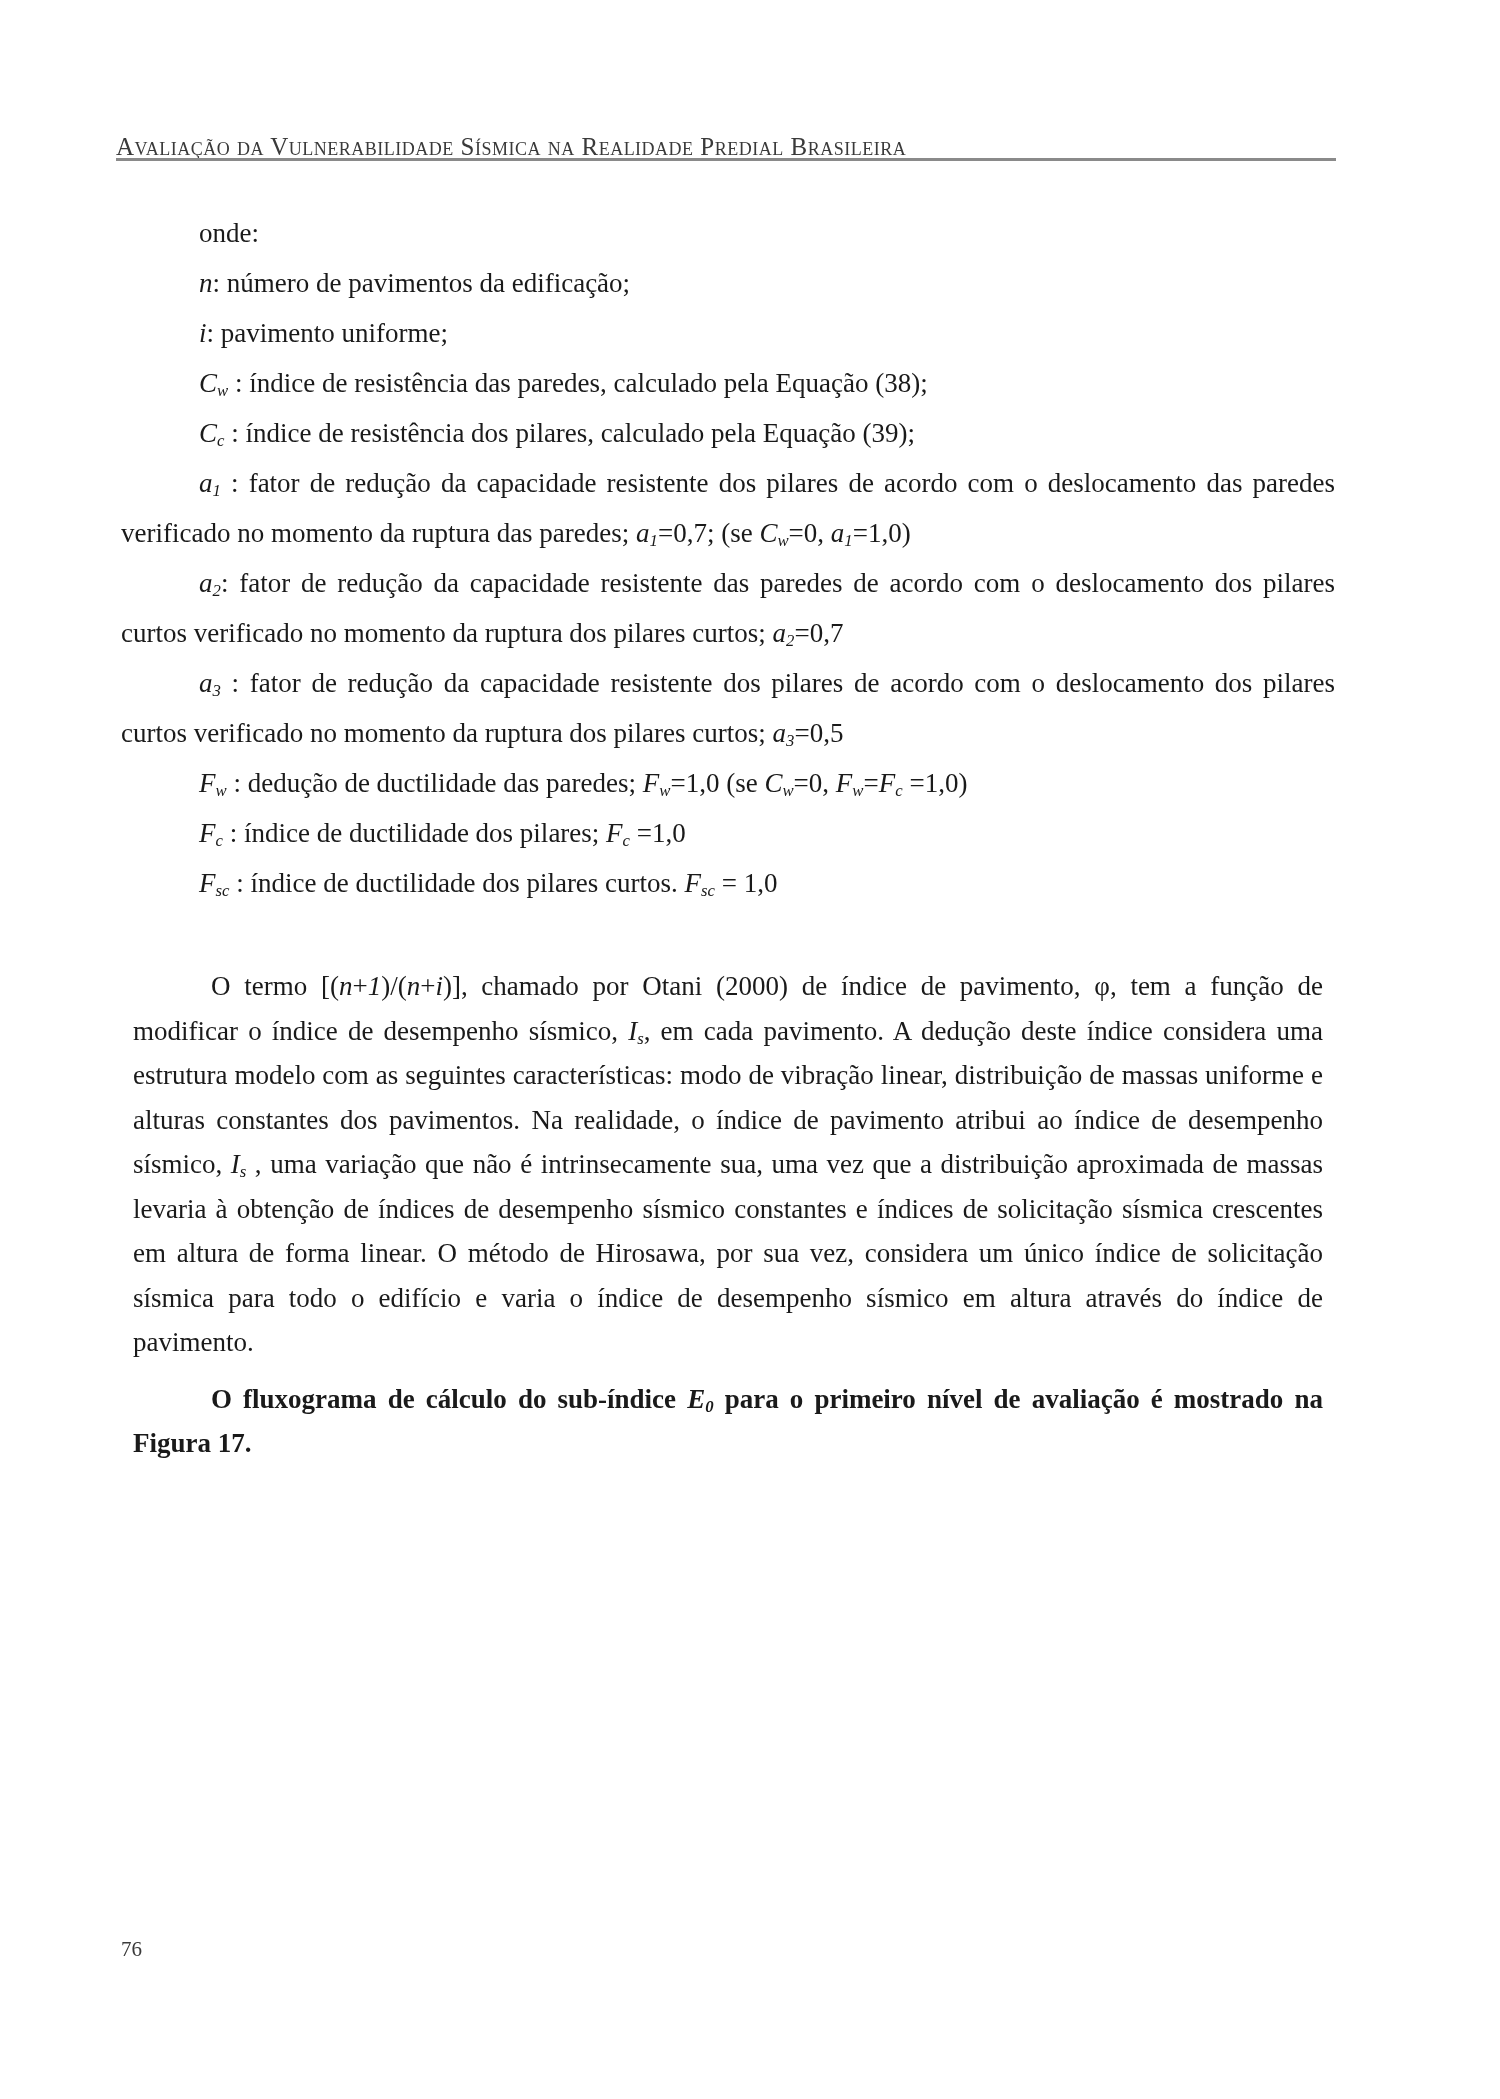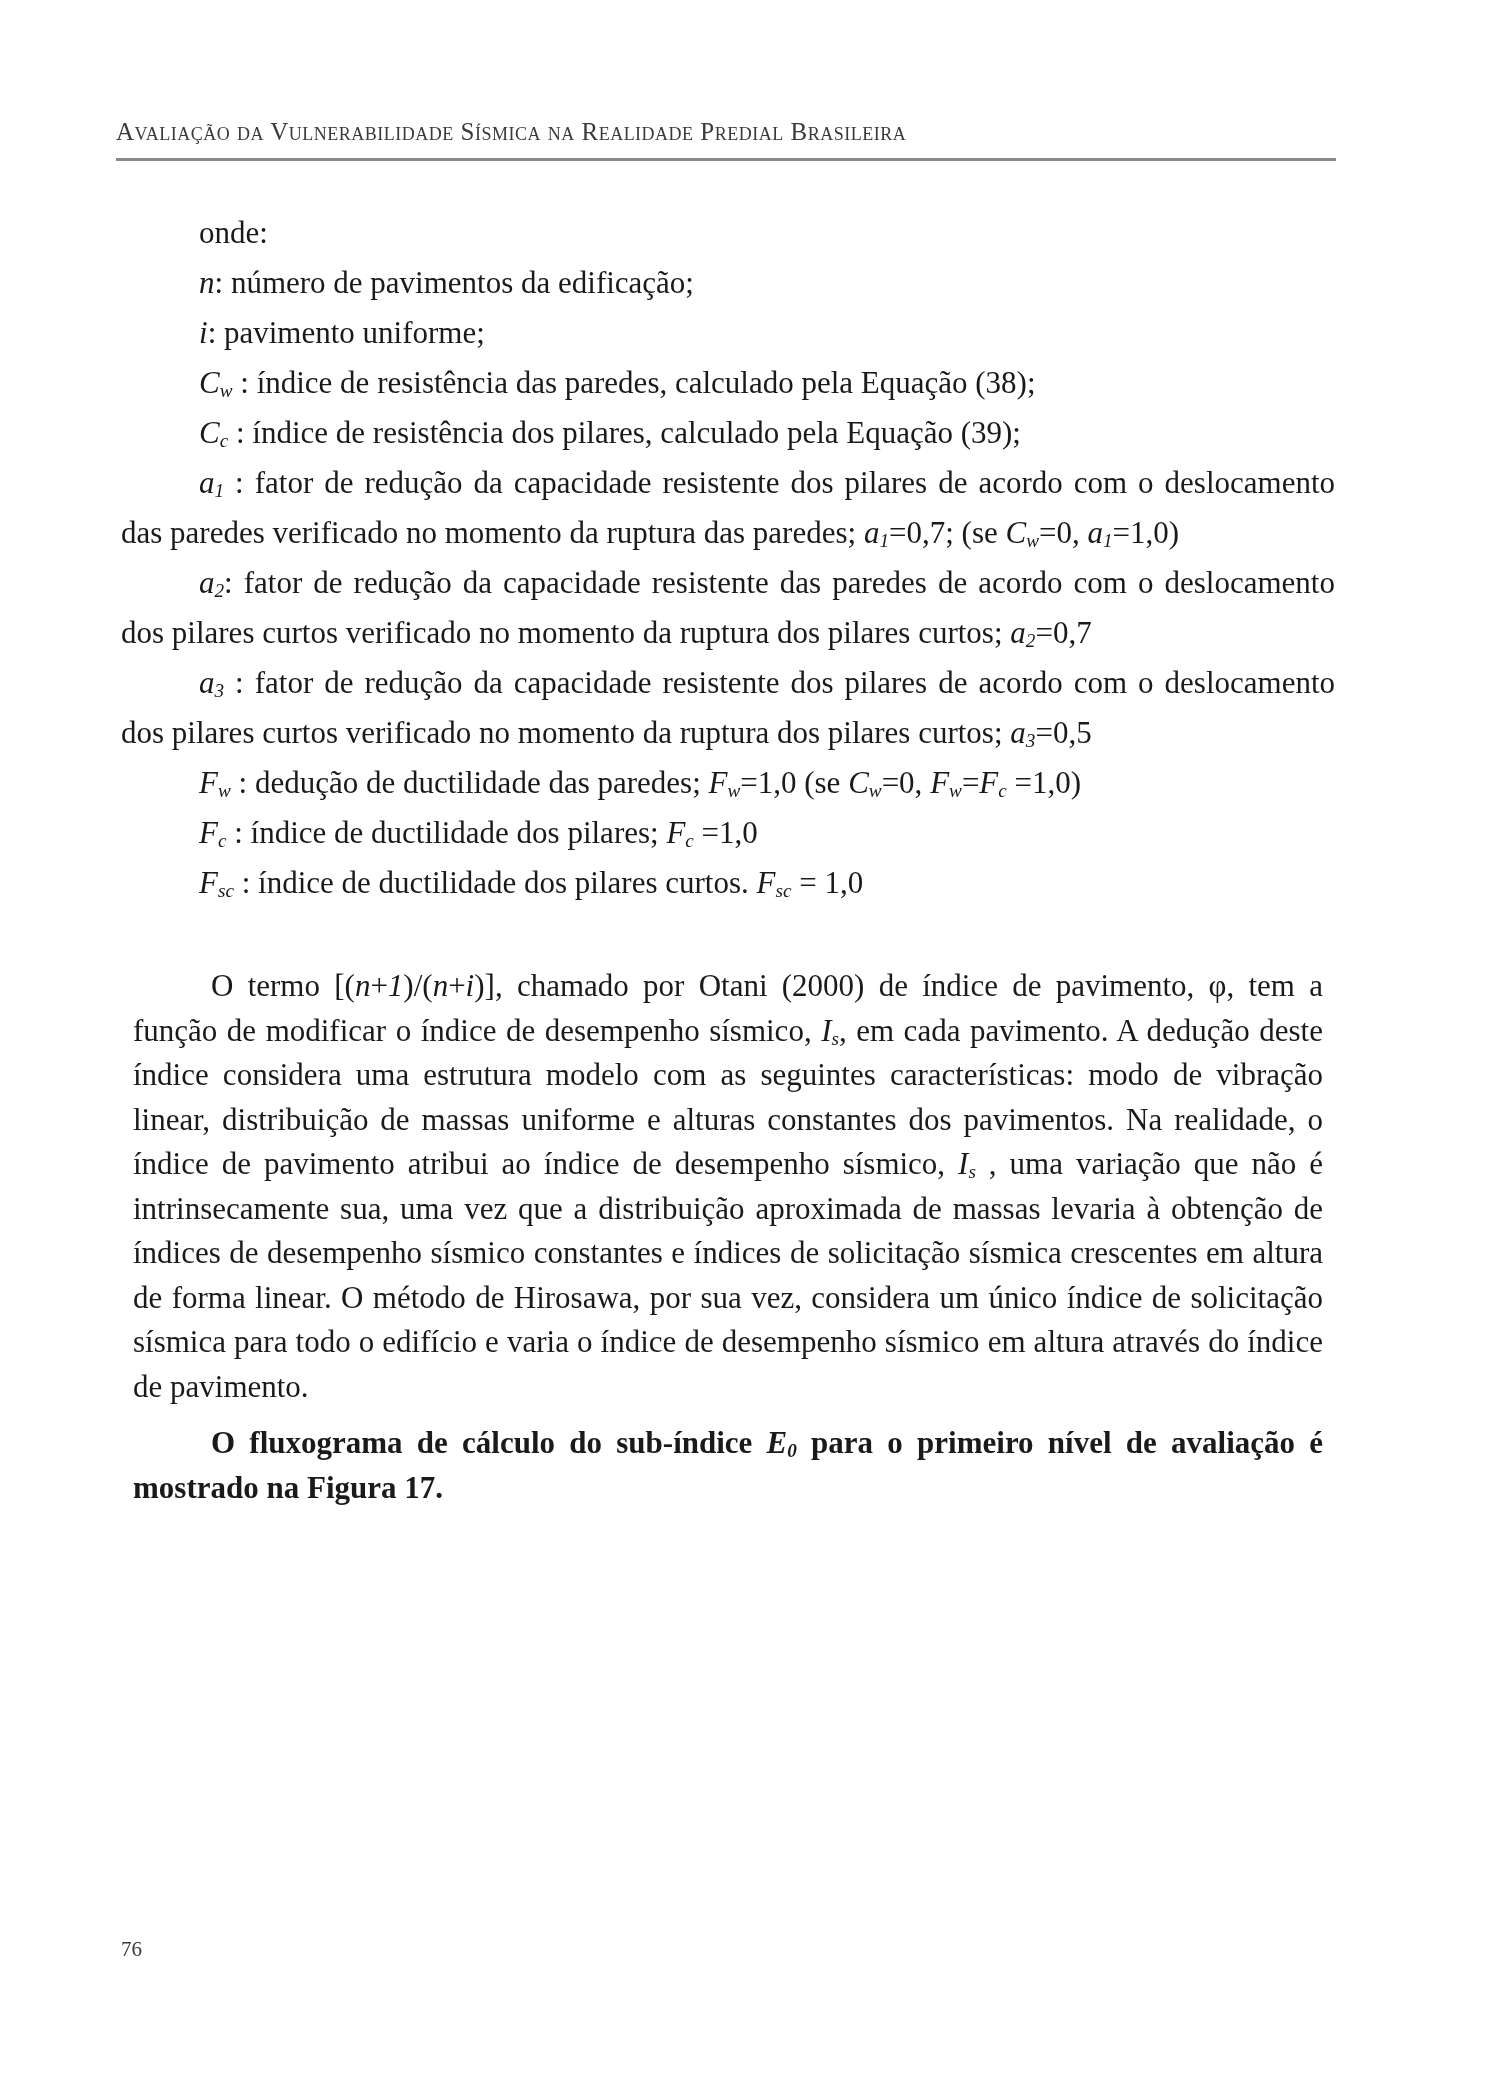--- a/index.html
+++ b/index.html
@@ -1,21 +1,21 @@
 <!DOCTYPE html>
 <html><head>
 <meta charset="utf-8">
 <style>
   html, body { margin: 0; padding: 0; background: #ffffff; }
   body { width: 1500px; height: 2099px; position: relative; overflow: hidden;
          font-family: "Liberation Serif", "DejaVu Serif", serif; color: #1a1a1a; }
-  .running-head { position: absolute; left: 116px; top: 118px; width: 1220px;
+  .running-head { position: absolute; left: 116px; top: 133px; width: 1220px;
          font-size: 25px; letter-spacing: 0.5px; color: #3a3a3a; font-variant: small-caps; }
   .head-rule { position: absolute; left: 116px; top: 158px; width: 1220px; height: 3px; background: #8a8a8a; }
-  .content { position: absolute; left: 121px; top: 208px; width: 1214px; font-size: 31px; line-height: 50px; }
+  .content { position: absolute; left: 121px; top: 208px; width: 1214px; font-size: 27px; line-height: 50px; }
   .def { margin: 0; padding-left: 78px; }
   .def.wrap { padding-left: 0; text-indent: 78px; text-align: justify; }
   .para { margin: 12px; text-indent: 78px; text-align: justify; line-height: 44.5px; }
   .para + .para { margin-top: 5px; font-weight: bold; }
   .gap { height: 44px; }
   i.v { font-style: italic; }
   sub { font-size: 0.62em; vertical-align: -0.22em; line-height: 0; font-style: italic; }
   .page-number { position: absolute; left: 121px; top: 1937px; font-size: 21px; color: #3a3a3a; }
 </style>
 </head>

